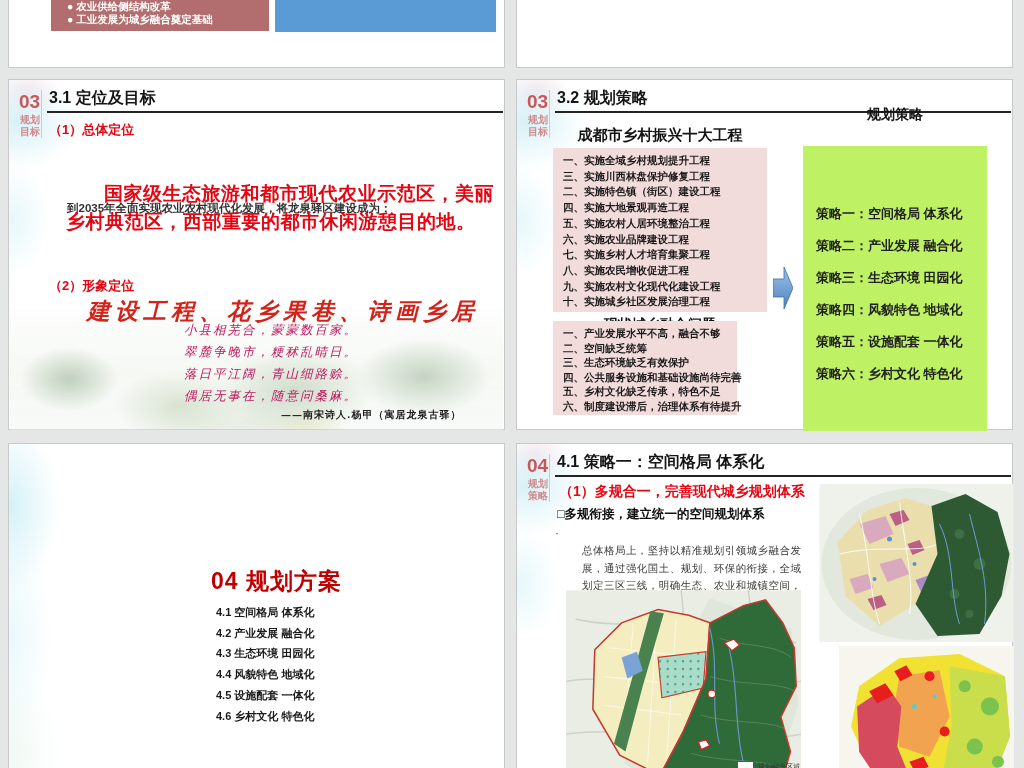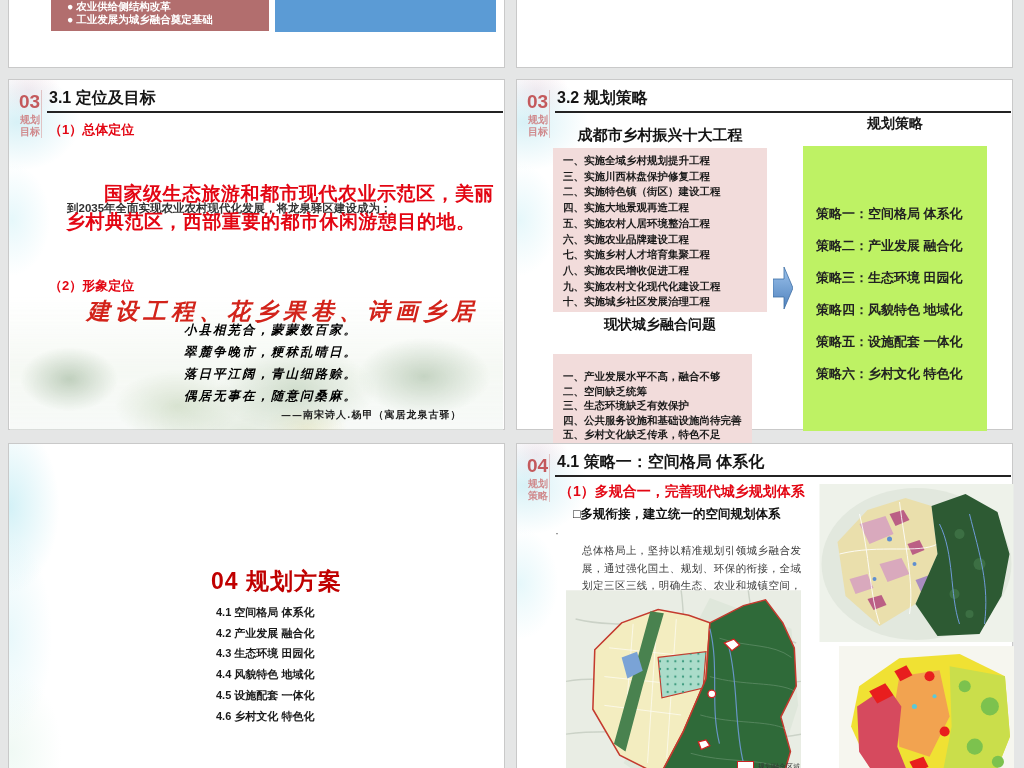--- a/index.html
+++ b/index.html
@@ -30,35 +30,35 @@
   .chnum{position:absolute;font-size:19px;font-weight:bold;color:#c4595c;line-height:1;}
   .chlabel{position:absolute;font-size:10px;font-weight:bold;color:#d08a8d;line-height:12px;}
   .vline{position:absolute;width:1px;background:#e0c3c4;}
   .stitle{position:absolute;font-size:16px;font-weight:bold;color:#151515;line-height:1.2;white-space:nowrap;}
   .trule{position:absolute;height:0;border-top:2px solid #232323;}
   .redsec{position:absolute;font-weight:bold;color:#e30613;white-space:nowrap;}
   .bigred{position:absolute;font-size:19px;font-weight:bold;color:#e30613;white-space:nowrap;letter-spacing:.5px;}
   .introline{position:absolute;font-size:11.5px;font-weight:bold;color:#333;white-space:nowrap;}
   .slogan{position:absolute;font-family:"DejaVu Serif",serif;font-style:italic;font-weight:bold;
           font-size:23px;color:#d2231a;letter-spacing:5px;white-space:nowrap;}
-  .poem{position:absolute;font-family:"DejaVu Serif",serif;font-style:italic;font-weight:bold;
-        font-size:12.5px;color:#000000;line-height:22px;letter-spacing:2px;white-space:nowrap;}
+  .poem{position:absolute;font-family:"DejaVu Serif",serif;font-style:italic;font-weight:normal;
+        font-size:12.5px;color:#be185d;line-height:22px;letter-spacing:2px;white-space:nowrap;}
   .poemattr{position:absolute;font-family:"DejaVu Serif",serif;font-weight:bold;font-size:10px;color:#222;
         letter-spacing:1px;white-space:nowrap;}
   .pinkbox{position:absolute;background:#f2dcdb;box-sizing:border-box;}
   .pinkbox div{font-size:10.5px;font-weight:bold;color:#1a1a1a;white-space:nowrap;}
   .bluebox{position:absolute;background:#bef264;box-sizing:border-box;}
   .bluebox div{font-size:13px;font-weight:bold;color:#222;white-space:nowrap;}
   .centerhead{position:absolute;font-weight:bold;color:#141414;text-align:center;white-space:nowrap;}
   .maroonbox{position:absolute;background:#b26e6e;box-sizing:border-box;}
   .maroonbox div{font-size:10.5px;font-weight:bold;color:#ffffff;white-space:nowrap;line-height:13px;}
   .barblue{position:absolute;background:#5b9bd5;}
   .items04 div{font-size:11px;font-weight:bold;color:#1a1a1a;line-height:20.7px;white-space:nowrap;text-align:center;}
   .title04{position:absolute;font-size:23px;font-weight:bold;color:#c00000;white-space:nowrap;letter-spacing:1px;}
-  .subhead41{position:absolute;font-size:12.5px;font-weight:bold;color:#111;white-space:nowrap;margin-left:16px;}
+  .subhead41{position:absolute;font-size:12.5px;font-weight:bold;color:#111;white-space:nowrap;}
   .para41{position:absolute;display:flex;}
   .para41 .mk{font-size:12px;color:#555;width:11px;flex:none;}
   .para41 p{margin:16px;font-size:10.5px;color:#3a3a3a;line-height:17.5px;text-align:justify;}
   .legend{position:absolute;display:flex;align-items:center;gap:4px;}
   .legend .lbox{width:15px;height:9px;background:#fff;border:1.5px solid #cc2222;flex:none;}
   .legend .ltxt{font-size:7px;color:#333;white-space:nowrap;}
   .mapframe{position:absolute;overflow:hidden;}
 </style>
 </head>
 <body>
@@ -126,40 +126,40 @@
       <div style="line-height:15.7px">四、实施大地景观再造工程</div>
       <div style="line-height:15.7px">五、实施农村人居环境整治工程</div>
       <div style="line-height:15.7px">六、实施农业品牌建设工程</div>
       <div style="line-height:15.7px">七、实施乡村人才培育集聚工程</div>
       <div style="line-height:15.7px">八、实施农民增收促进工程</div>
       <div style="line-height:15.7px">九、实施农村文化现代化建设工程</div>
       <div style="line-height:15.7px">十、实施城乡社区发展治理工程</div>
     </div>
 
     <div class="centerhead" style="left:36px;top:236px;width:214px;font-size:14px;">现状城乡融合问题</div>
-    <div class="pinkbox" style="left:36px;top:274px;width:199px;height:94px;padding:15px 0 0 10px;">
+    <div class="pinkbox" style="left:36px;top:241px;width:184px;height:94px;padding:5px 0 0 10px;">
       <div style="line-height:14.6px">一、产业发展水平不高，融合不够</div>
       <div style="line-height:14.6px">二、空间缺乏统筹</div>
       <div style="line-height:14.6px">三、生态环境缺乏有效保护</div>
       <div style="line-height:14.6px">四、公共服务设施和基础设施尚待完善</div>
       <div style="line-height:14.6px">五、乡村文化缺乏传承，特色不足</div>
       <div style="line-height:14.6px">六、制度建设滞后，治理体系有待提升</div>
     </div>
 
     <svg class="abs" style="left:256px;top:185px;" width="20" height="46" viewBox="0 0 20 46">
       <defs>
         <linearGradient id="arrg" x1="0" y1="0" x2="0" y2="1">
           <stop offset="0" stop-color="#9cc3ec"></stop>
             <stop offset="1" stop-color="#4f81bd"></stop>
         </linearGradient>
       </defs>
       <polygon points="0,14 11,14 11,2 20,23 11,44 11,32 0,32" fill="url(#arrg)" stroke="#3d6ea5" stroke-width="0.8"></polygon>
     </svg>
 
-    <div class="centerhead" style="left:286px;top:35px;width:184px;font-size:14px;">规划策略</div>
+    <div class="centerhead" style="left:286px;top:26px;width:184px;font-size:14px;">规划策略</div>
     <div class="bluebox" style="left:286px;top:66px;width:184px;height:285px;padding:52px 0 0 13px;">
       <div style="line-height:32px">策略一：空间格局 体系化</div>
       <div style="line-height:32px">策略二：产业发展 融合化</div>
       <div style="line-height:32px">策略三：生态环境 田园化</div>
       <div style="line-height:32px">策略四：风貌特色 地域化</div>
       <div style="line-height:32px">策略五：设施配套 一体化</div>
       <div style="line-height:32px">策略六：乡村文化 特色化</div>
     </div>
   </div>
 

